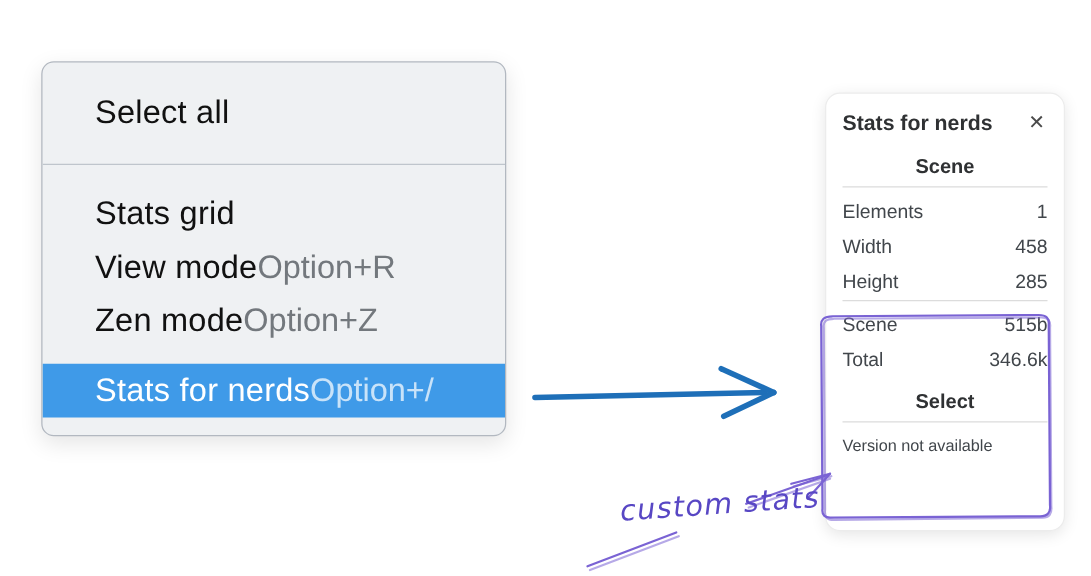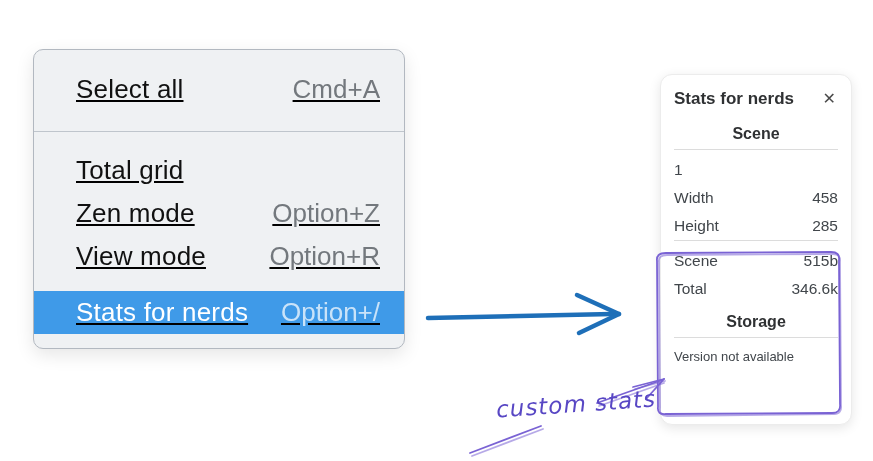--- a/index.html
+++ b/index.html
@@ -18,22 +18,22 @@
     box-sizing:border-box;
     box-shadow:0 6px 18px rgba(0,0,0,.10);
     font-size:26px;
     padding-bottom:14px;
     overflow:hidden;
   }
   .menu-group-1{padding:18px 0 20px;}
   .menu-group-2{padding:17px 0 0;}
   .menu-divider{height:1px;background:#bfc5cc;}
   .menu-row{
-    display:flex;justify-content:space-between;align-items:center;
-    height:43px;padding:0 24px 0 42px;cursor:default;text-decoration:underline;
+    display:flex;justify-content:flex-start;align-items:center;
+    height:43px;padding:0 24px 0 42px;cursor:default;
   }
   .mi-label{color:var(--menu_label,#111);letter-spacing:.2px;}
   .mi-shortcut{color:var(--menu_shortcut,#73787d);}
   .menu-row.highlighted{
     background:var(--menu_highlight,#3f9ae8);
     margin-top:12.5px;
   }
   .menu-row.highlighted .mi-label{color:#ffffff;}
   .menu-row.highlighted .mi-shortcut{color:rgba(255,255,255,.72);}
 
@@ -86,52 +86,52 @@
     white-space:nowrap;
   }
 </style>
 </head>
 <body>
 
 <div class="menu">
   <div class="menu-group-1">
     <div class="menu-row">
       <span class="mi-label">Select all</span>
-      <span class="mi-shortcut">Cmd+A</span>
     </div>
   </div>
   <div class="menu-divider"></div>
   <div class="menu-group-2">
     <div class="menu-row">
-      <span class="mi-label">Total grid</span>
+      <span class="mi-label">Stats grid</span>
+    </div>
+    <div class="menu-row">
+      <span class="mi-label">View mode</span>
+      <span class="mi-shortcut">Option+R</span>
     </div>
     <div class="menu-row">
       <span class="mi-label">Zen mode</span>
       <span class="mi-shortcut">Option+Z</span>
-    </div>
-    <div class="menu-row">
-      <span class="mi-label">View mode</span>
-      <span class="mi-shortcut">Option+R</span>
     </div>
     <div class="menu-row highlighted">
       <span class="mi-label">Stats for nerds</span>
       <span class="mi-shortcut">Option+/</span>
     </div>
   </div>
 </div>
 
 <div class="stats-panel">
   <div class="panel-header">
     <span class="panel-title">Stats for nerds</span>
     <span class="panel-close">✕</span>
   </div>
 
   <div class="section-heading first">Scene</div>
   <div class="section-divider"></div>
   <div class="stat-row">
+    <span class="stat-label">Elements</span>
     <span class="stat-value">1</span>
   </div>
   <div class="stat-row">
     <span class="stat-label">Width</span>
     <span class="stat-value">458</span>
   </div>
   <div class="stat-row">
     <span class="stat-label">Height</span>
     <span class="stat-value">285</span>
   </div>
@@ -139,21 +139,21 @@
   <div class="section-divider"></div>
   <div class="stat-row">
     <span class="stat-label">Scene</span>
     <span class="stat-value">515b</span>
   </div>
   <div class="stat-row">
     <span class="stat-label">Total</span>
     <span class="stat-value">346.6k</span>
   </div>
 
-  <div class="section-heading">Storage</div>
+  <div class="section-heading">Select</div>
   <div class="section-divider"></div>
   <div class="version-note">Version not available</div>
 </div>
 
 <svg class="overlay" viewBox="0 0 873 461" xmlns="http://www.w3.org/2000/svg">
 
   <g>
     <path class="blue-arrow" d="M428,318 L612,314"></path>
     <path class="blue-arrow" d="M619,314 L577,295"></path>
     <path class="blue-arrow" d="M619,314 L579,333"></path>

